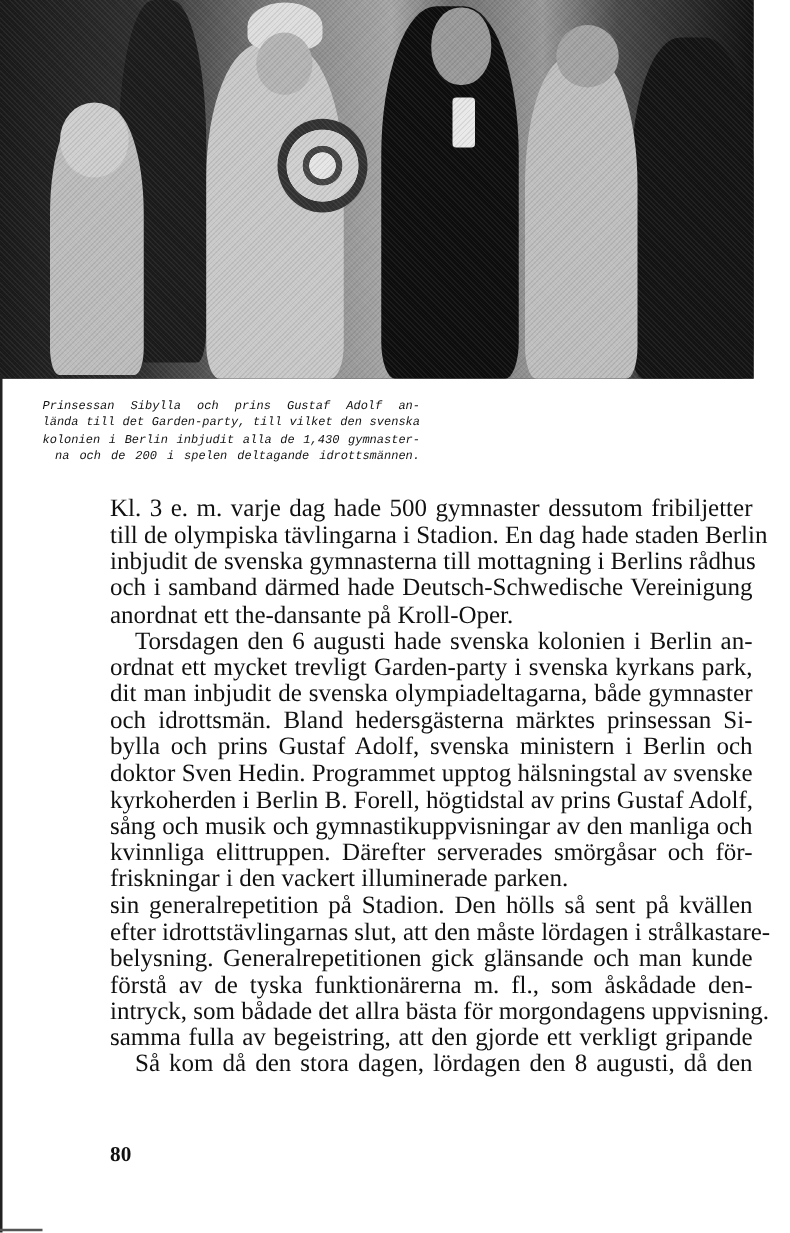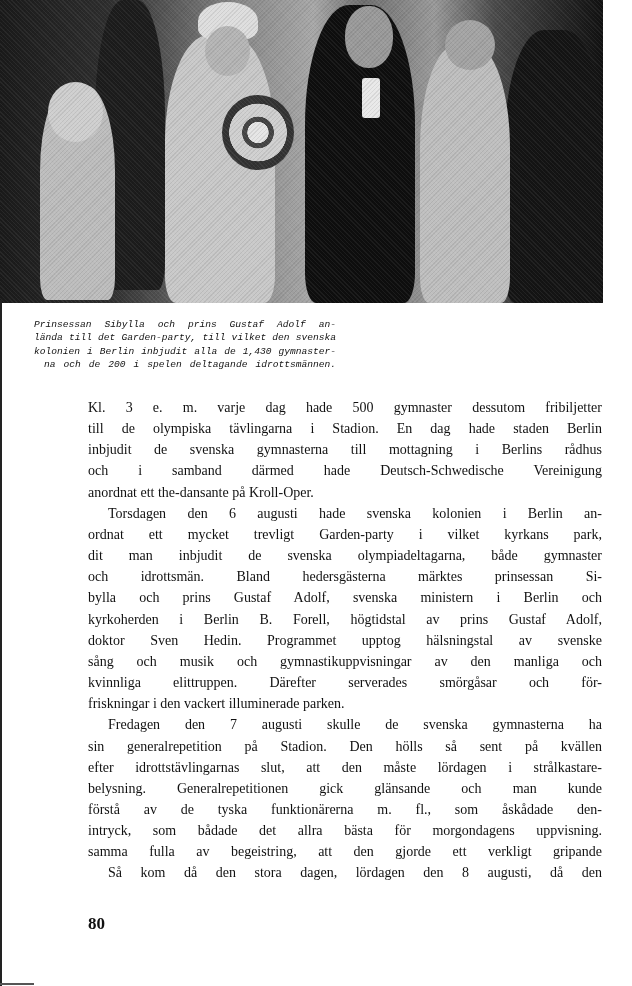--- a/index.html
+++ b/index.html
@@ -44,21 +44,21 @@
       font-style: italic; font-size: 9.6px; line-height: 13.3px;
       text-align: justify; color: #111; margin: 0;
     }
     .caption .ln { display: block; text-align-last: justify; white-space: nowrap; }
     .caption .ln.last { text-align-last: justify; margin-left: 10px; }
 
     
     .body-text {
       position: absolute; left: 88px; top: 397px; width: 514px;
       font-family: "Liberation Serif", "DejaVu Serif", serif;
-      font-size: 14px; line-height: 21.15px; color: #111;
+      font-size: 20px; line-height: 21.15px; color: #111;
     }
     .body-text .ln { display: block; white-space: nowrap; text-align: justify; text-align-last: justify; }
     .body-text .ln.end { text-align-last: left; }
     .body-text .ln.indent { padding-left: 20px; }
 
     .page-number {
       position: absolute; left: 88px; top: 914px;
       font-family: Liberation Serif, serif;
       font-weight: bold; font-size: 17px; color: #111;
     }
@@ -91,30 +91,29 @@
   <span class="ln last">na och de 200 i spelen deltagande idrottsmännen.</span>
 </p>
 
 <div class="body-text">
   <span class="ln">Kl. 3 e. m. varje dag hade 500 gymnaster dessutom fribiljetter</span>
   <span class="ln">till de olympiska tävlingarna i Stadion. En dag hade staden Berlin</span>
   <span class="ln">inbjudit de svenska gymnasterna till mottagning i Berlins rådhus</span>
   <span class="ln">och i samband därmed hade Deutsch-Schwedische Vereinigung</span>
   <span class="ln end">anordnat ett the-dansante på Kroll-Oper.</span>
   <span class="ln indent">Torsdagen den 6 augusti hade svenska kolonien i Berlin an-</span>
-  <span class="ln">ordnat ett mycket trevligt Garden-party i vilket kyrkans park,</span>
+  <span class="ln">ordnat ett mycket trevligt Garden-party i svenska kyrkans park,</span>
   <span class="ln">dit man inbjudit de svenska olympiadeltagarna, både gymnaster</span>
   <span class="ln">och idrottsmän. Bland hedersgästerna märktes prinsessan Si-</span>
   <span class="ln">bylla och prins Gustaf Adolf, svenska ministern i Berlin och</span>
+  <span class="ln">doktor Sven Hedin. Programmet upptog hälsningstal av svenske</span>
   <span class="ln">kyrkoherden i Berlin B. Forell, högtidstal av prins Gustaf Adolf,</span>
-  <span class="ln">doktor Sven Hedin. Programmet upptog hälsningstal av svenske</span>
   <span class="ln">sång och musik och gymnastikuppvisningar av den manliga och</span>
   <span class="ln">kvinnliga elittruppen. Därefter serverades smörgåsar och för-</span>
   <span class="ln end">friskningar i den vackert illuminerade parken.</span>
-  <span class="ln indent">Fredagen den 7 augusti skulle de svenska gymnasterna ha</span>
   <span class="ln">sin generalrepetition på Stadion. Den hölls så sent på kvällen</span>
   <span class="ln">efter idrottstävlingarnas slut, att den måste lördagen i strålkastare-</span>
   <span class="ln">belysning. Generalrepetitionen gick glänsande och man kunde</span>
   <span class="ln">förstå av de tyska funktionärerna m. fl., som åskådade den-</span>
   <span class="ln">intryck, som bådade det allra bästa för morgondagens uppvisning.</span>
   <span class="ln">samma fulla av begeistring, att den gjorde ett verkligt gripande</span>
   <span class="ln indent">Så kom då den stora dagen, lördagen den 8 augusti, då den</span>
 </div>
 
 <div class="page-number">80</div>

